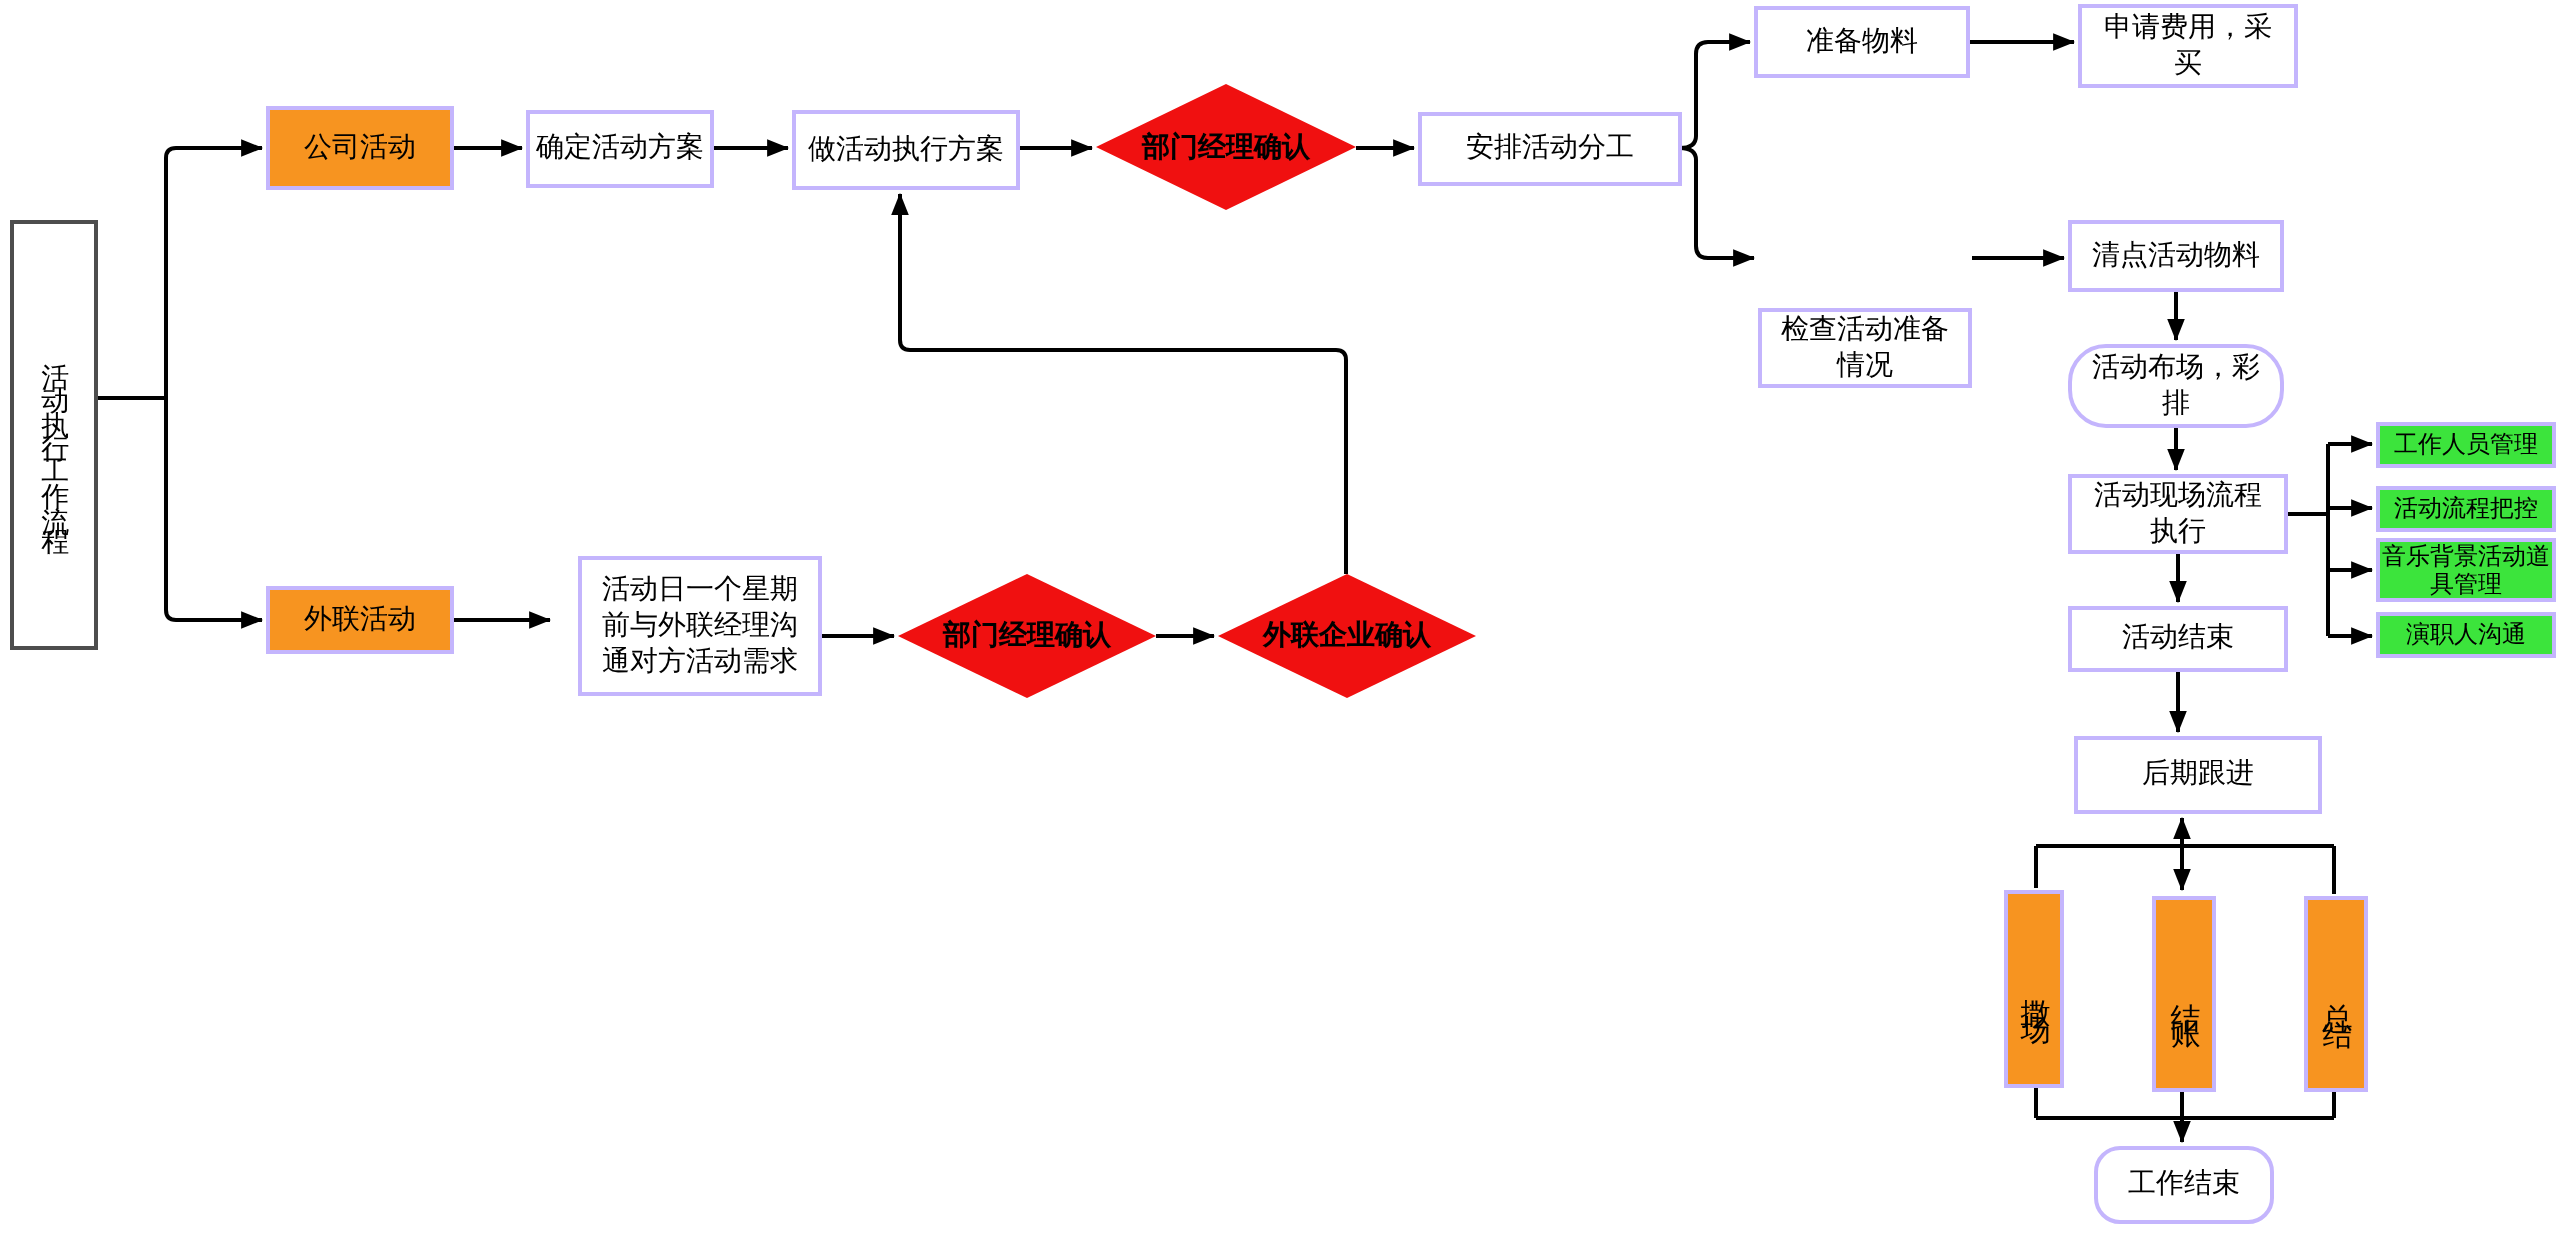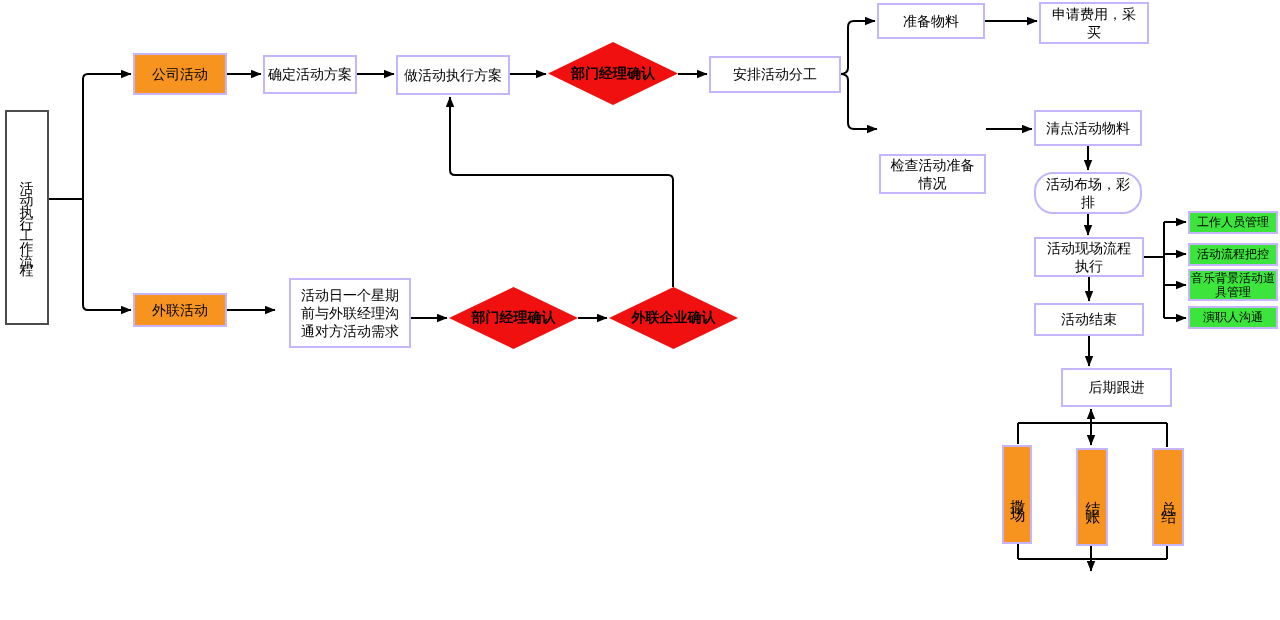--- a/index.html
+++ b/index.html
@@ -153,36 +153,39 @@
     </div>
 
   <div class="node green" style="left:1188px; top:306px; width:90px; height:23px;">
       <span>演职人沟通</span>
     </div>
 
   <div class="node" style="left:1034px; top:303px; width:110px; height:33px;">
       <span>活动结束</span>
     </div>
 
-  <div class="node" style="left:1037px; top:368px; width:111px; height:39px;margin-left:24px;">
+  <div class="node" style="left:1037px; top:368px; width:124px; height:39px;">
       <span>后期跟进</span>
     </div>
 
   <div class="node orange vtext pillar" style="left:1002px; top:445px; width:30px; height:99px;">
       <span>撒场</span>
     </div>
 
   <div class="node orange vtext pillar" style="left:1076px; top:448px; width:32px; height:98px;">
       <span>结账</span>
     </div>
 
   <div class="node orange vtext pillar" style="left:1152px; top:448px; width:32px; height:98px;">
       <span>总结</span>
     </div>
 
+  <div class="node rounded" style="left:1047px; top:573px; width:90px; height:39px;">
+      <span>工作结束</span>
+    </div>
 
   <div class="node orange" style="left:133px; top:293px; width:94px; height:34px;">
       <span>外联活动</span>
     </div>
 
   <div class="node brief-box" style="left:277px; top:278px; width:122px; height:70px;margin-left:12px;">
       <span>活动日一个星期前与外联经理沟通对方活动需求</span>
     </div>
 
   <div class="diamond" style="left:449px; top:287px; width:129px; height:62px;">

